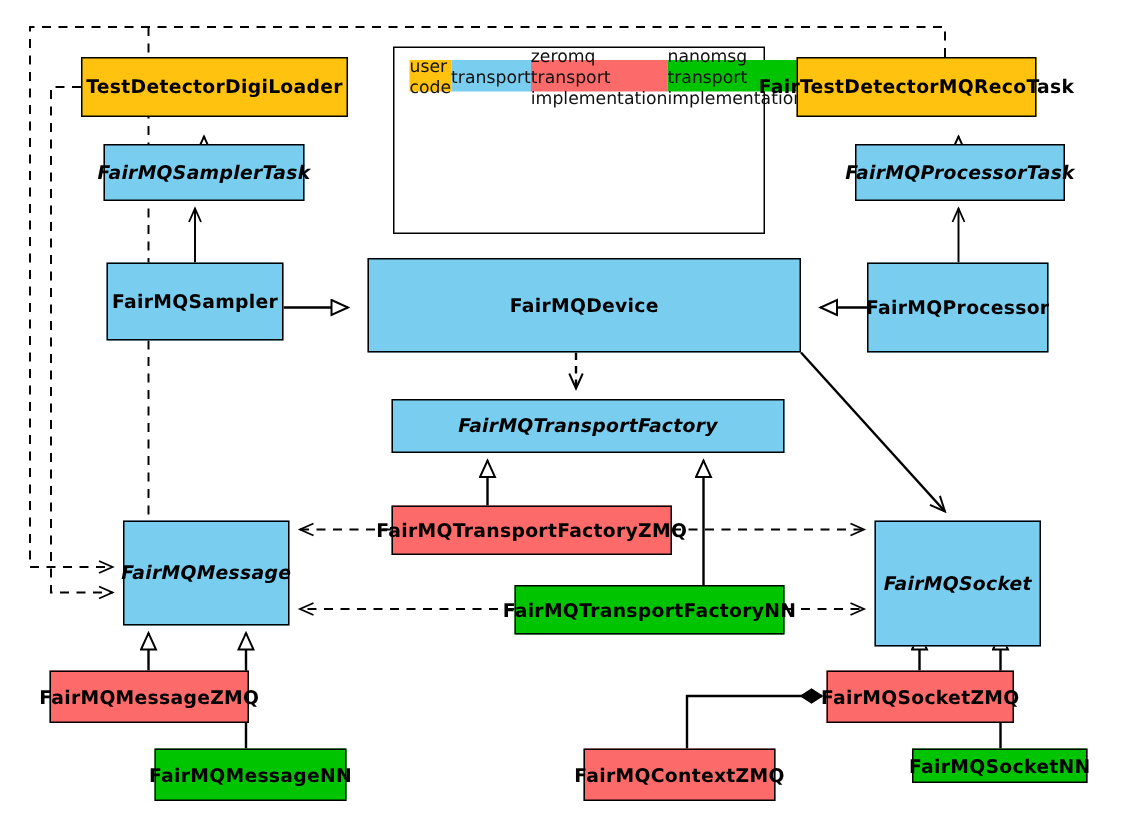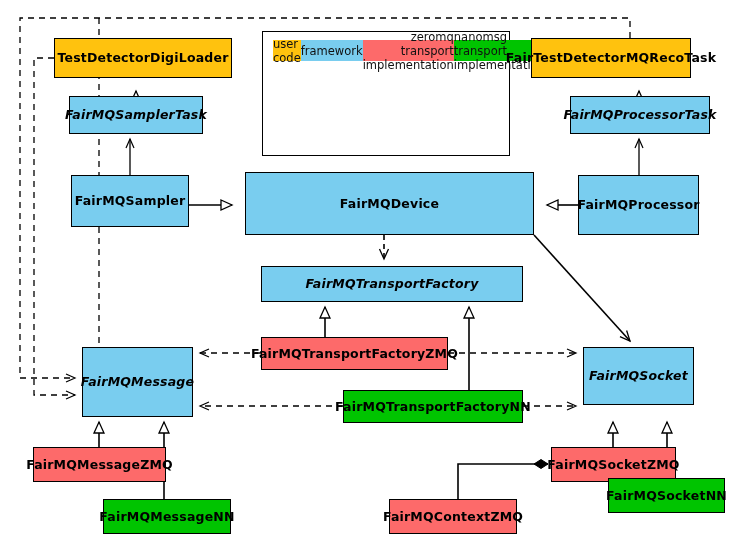--- a/index.html
+++ b/index.html
@@ -8,21 +8,21 @@
   #stage{position:relative;width:748px;height:549px;background:#fff;}
   #edges{position:absolute;left:0;top:0;width:748px;height:549px;}
 
   .node{position:absolute;box-sizing:border-box;border:1.6px solid #000;
         display:flex;align-items:center;justify-content:center;
         text-align:center;color:#000;font-size:12.5px;font-weight:bold;
         letter-spacing:.2px;line-height:1.1;}
   .node.abstract{font-style:italic;}
   .user{background:#FFC20E;}
   .fw{background:#79CDEF;}
-  .zmq{background:#FD6A6A;text-align:right;}
+  .zmq{background:#FD6A6A;}
   .nn{background:#00C400;}
 
   #legend{position:absolute;left:262px;top:31px;width:248px;height:125px;
           background:#fff;border:1.6px solid #000;box-sizing:border-box;
           padding:8px 10px;display:flex;
           justify-content:space-between;}
   .legrow{height:21px;display:flex;align-items:center;justify-content:center;
           font-size:11.5px;font-weight:normal;color:#111;}
 </style>
 </head>
@@ -89,21 +89,21 @@
       <path d="M54,58 L34,58 L34,395 L75,395" stroke-dasharray="6,5" marker-end="url(#thinArrow)" stroke-width="1.3"></path>
 
       <path d="M630,38 L630,18 L20,18 L20,378 L75,378" stroke-dasharray="6,5" marker-end="url(#thinArrow)" stroke-width="1.3"></path>
 
       <path d="M99,18 L99,378" stroke-dasharray="6,5" stroke-width="1.3"></path>
     </g>
   </svg>
 
   <div id="legend">
     <div class="legrow user">user code</div>
-    <div class="legrow fw">framework</div>
+    <div class="legrow fw">transport</div>
     <div class="legrow zmq">zeromq transport implementation</div>
     <div class="legrow nn">nanomsg transport implementation</div>
   </div>
 
   <div class="node user" style="left:54px;top:38px;width:178px;height:40px;">TestDetectorDigiLoader</div>
 
   <div class="node fw abstract" style="left:69px;top:96px;width:134px;height:38px;">FairMQSamplerTask</div>
 
   <div class="node fw" style="left:71px;top:175px;width:118px;height:52px;">FairMQSampler</div>
 
@@ -116,25 +116,25 @@
   <div class="node fw abstract" style="left:570px;top:96px;width:140px;height:38px;">FairMQProcessorTask</div>
 
   <div class="node fw abstract" style="left:261px;top:266px;width:262px;height:36px;">FairMQTransportFactory</div>
 
   <div class="node zmq" style="left:261px;top:337px;width:187px;height:33px;">FairMQTransportFactoryZMQ</div>
 
   <div class="node fw abstract" style="left:82px;top:347px;width:111px;height:70px;">FairMQMessage</div>
 
   <div class="node nn" style="left:343px;top:390px;width:180px;height:33px;">FairMQTransportFactoryNN</div>
 
-  <div class="node fw abstract" style="left:583px;top:347px;width:111px;height:58px;">FairMQSocket</div>
+  <div class="node fw abstract" style="left:583px;top:347px;width:111px;height:84px;">FairMQSocket</div>
 
   <div class="node zmq" style="left:33px;top:447px;width:133px;height:35px;">FairMQMessageZMQ</div>
 
   <div class="node nn" style="left:103px;top:499px;width:128px;height:35px;">FairMQMessageNN</div>
 
   <div class="node zmq" style="left:551px;top:447px;width:125px;height:35px;">FairMQSocketZMQ</div>
 
   <div class="node zmq" style="left:389px;top:499px;width:128px;height:35px;">FairMQContextZMQ</div>
 
-  <div class="node nn" style="left:608px;top:478px;width:117px;height:35px;">FairMQSocketNN</div>
+  <div class="node nn" style="left:608px;top:499px;width:117px;height:23px;">FairMQSocketNN</div>
 
 </div>
 
 </body></html>

